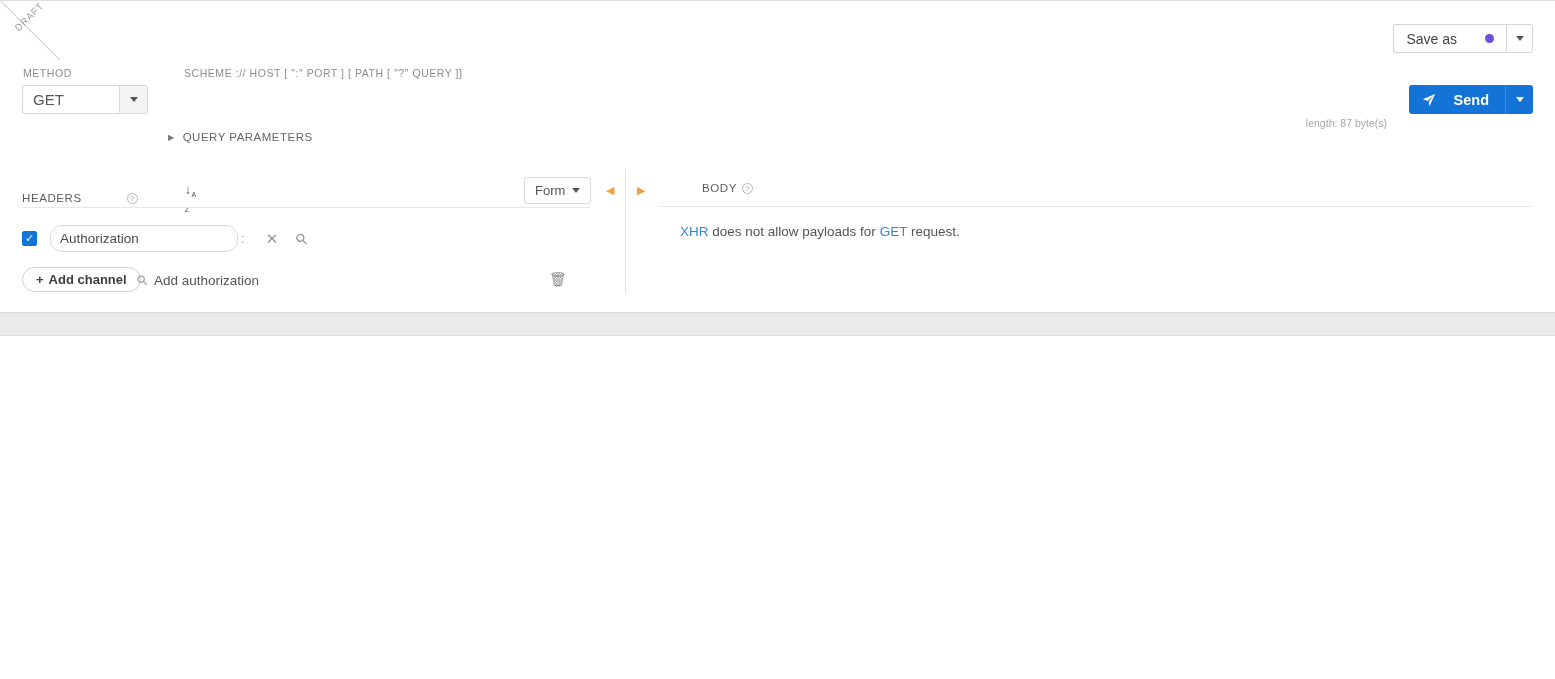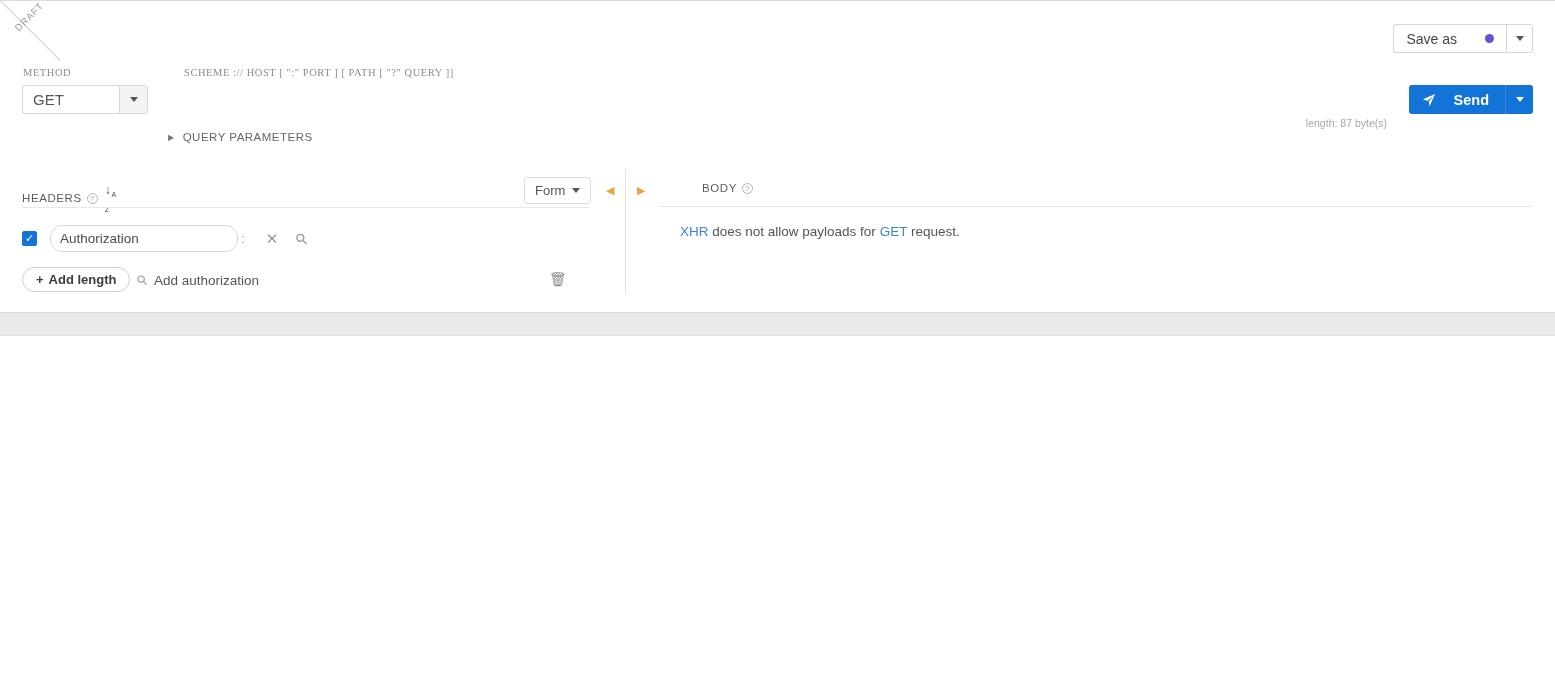--- a/index.html
+++ b/index.html
@@ -65,21 +65,21 @@
   .saveas-caret {
     width: 27px; height: 29px;
     border: 1px solid #d6d6d6; border-radius: 0 3px 3px 0;
     background: #fff; display: flex; align-items: center; justify-content: center;
     cursor: pointer;
   }
 
   .lbl {
     position: absolute;
     font-size: 10.5px; letter-spacing: .55px;
-    color: #8d8d8d; text-transform: uppercase; font-family: Liberation Serif, serif;
+    color: #8d8d8d; text-transform: uppercase;
   }
   #method-label { top: 66px; left: 23px; }
   #url-label { top: 66px; left: 184px; }
 
   .method-box { position: absolute; top: 84px; left: 22px; display: flex; }
   .method-box .val {
     width: 97px; height: 29px;
     border: 1px solid #d8d8d8; border-right: none;
     border-radius: 3px 0 0 3px;
     display: flex; align-items: center; padding-left: 10px;
@@ -268,21 +268,21 @@
       <div class="send-caret">
         <span class="caret-w"></span>
       </div>
     </div>
 
     <div class="disclose" id="query-params">
       <span style="font-size:8px;color:#777;">▶</span>
       <span>QUERY PARAMETERS</span>
     </div>
 
-    <div class="sec-head" style="top:182px;left:22px;">
+    <div class="sec-head" style="top:182px;left:22px;gap:40px;">
       <span>HEADERS</span>
       <span class="qmark">?</span>
       <span class="sort-ico">↓<sub style="font-size:7px;">A<br>Z</sub></span>
     </div>
     <div class="hr" style="top:206px;left:22px;width:568px;"></div>
 
     <div class="pill" style="top:176px;left:524px;">
       <span>Form</span>
       <span class="caret-d"></span>
     </div>
@@ -293,21 +293,21 @@
     <div id="hdr-row">
       <span class="cb">✓</span>
       <input class="txtin" style="width: 188px; margin-left: 13px; border-radius: 12px;" type="text" value="Authorization">
       <span class="colon">:</span>
       <span class="ico-btn" style="margin-left:18px;">✕</span>
       <span class="ico-btn kicon" style="margin-left:18px;">⚲</span>
     </div>
 
     <div id="add-header-btn">
       <span>+</span>
-      <span>Add length</span>
+      <span>Add channel</span>
     </div>
     <div id="add-auth">
       <span class="kicon">⚲</span>
       <span>Add authorization</span>
     </div>
     <div id="trash-btn">🗑</div>
 
     <div class="arrow-btn" id="req-body-arrow">▶</div>
     <div class="sec-head" id="req-body-head">
       <span>BODY</span>

